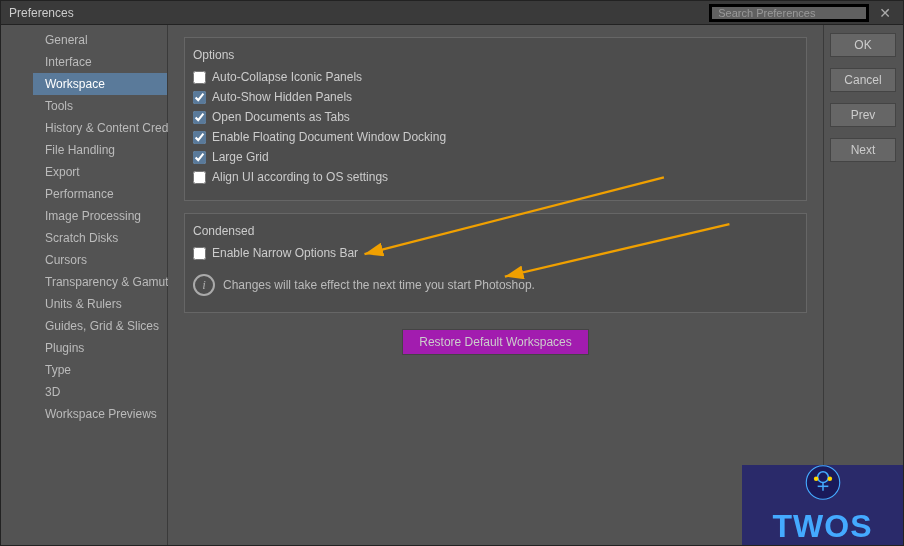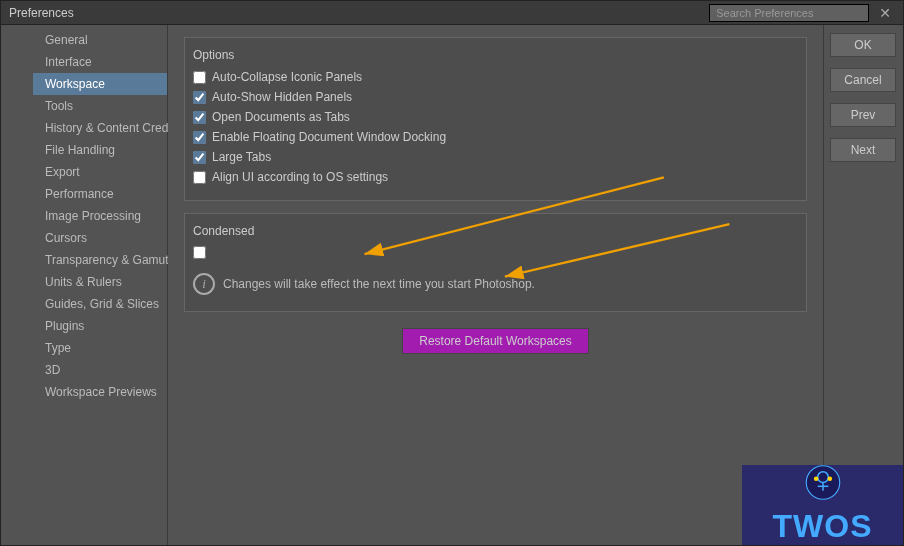--- a/index.html
+++ b/index.html
@@ -39,21 +39,21 @@
     }
 
     .title-bar-right {
       display: flex;
       align-items: center;
       gap: 6px;
     }
 
     .search-input {
       background: #606060;
-      border: 1px solid #000000;
+      border: 3px solid #000000;
       color: #ccc;
       font-size: 11px;
       padding: 2px 6px;
       width: 160px;
       height: 18px;
     }
 
     .search-input::placeholder { color: #999; }
 
     .close-btn {
@@ -251,20 +251,21 @@
     <div class="sidebar" id="sidebar-container">
         <div class="sidebar-item">General</div>
         <div class="sidebar-item">Interface</div>
         <div class="sidebar-item active">Workspace</div>
         <div class="sidebar-item">Tools</div>
         <div class="sidebar-item">History &amp; Content Credentials</div>
         <div class="sidebar-item">File Handling</div>
         <div class="sidebar-item">Export</div>
         <div class="sidebar-item">Performance</div>
         <div class="sidebar-item">Image Processing</div>
+        <div class="sidebar-item">Scratch Disks</div>
         <div class="sidebar-item">Cursors</div>
         <div class="sidebar-item">Transparency &amp; Gamut</div>
         <div class="sidebar-item">Units &amp; Rulers</div>
         <div class="sidebar-item">Guides, Grid &amp; Slices</div>
         <div class="sidebar-item">Plugins</div>
         <div class="sidebar-item">Type</div>
         <div class="sidebar-item">3D</div>
         <div class="sidebar-item">Workspace Previews</div>
       </div>
 
@@ -297,34 +298,35 @@
             <div class="option-row">
               <input type="checkbox" checked="" style="">
               <span class="option-label">Open Documents as Tabs</span>
             </div>
             <div class="option-row">
               <input type="checkbox" checked="" style="">
               <span class="option-label">Enable Floating Document Window Docking</span>
             </div>
             <div class="option-row">
               <input type="checkbox" checked="" style="">
-              <span class="option-label">Large Tabs</span>
+              <span class="option-label">Large Grid</span>
             </div>
             <div class="option-row">
               <input type="checkbox" style="">
               <span class="option-label">Align UI according to OS settings</span>
             </div>
           </div>
       </div>
 
       <div class="section-box" id="condensed-section">
         <div class="section-header">Condensed</div>
         <div id="condensed-items">
             <div class="option-row">
               <input type="checkbox" style="">
+              <span class="option-label">Enable Narrow Options Bar</span>
             </div>
           </div>
 
         <div class="info-row">
           <div class="info-icon">i</div>
           <span class="info-text">Changes will take effect the next time you start Photoshop.</span>
         </div>
       </div>
 
       <button class="restore-btn">Restore Default Workspaces</button>

